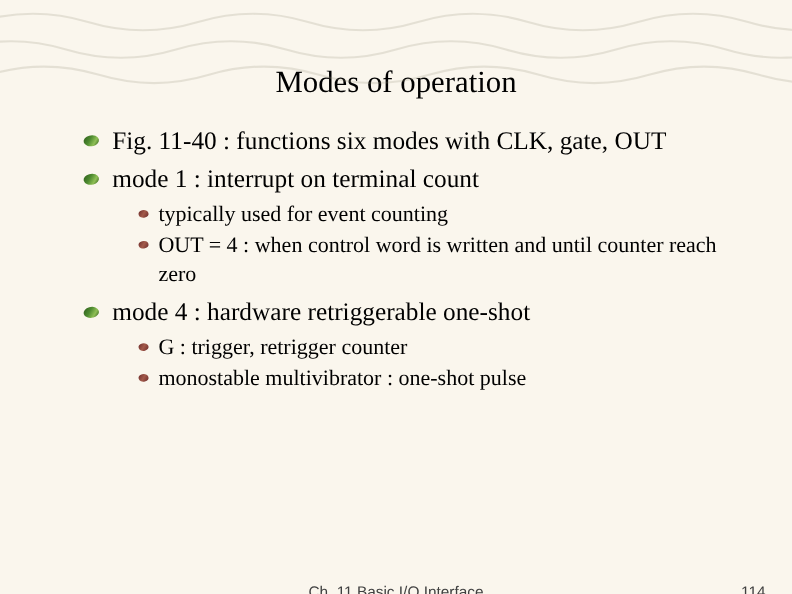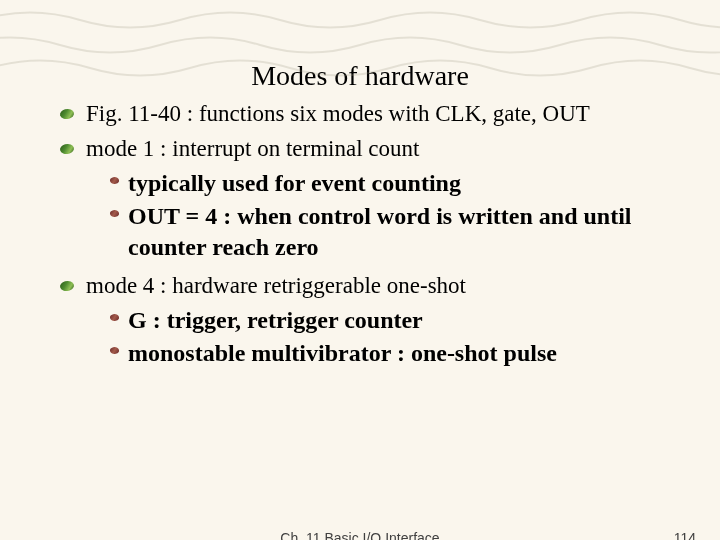--- a/index.html
+++ b/index.html
@@ -25,21 +25,21 @@
     font-size: 28px;
     padding-top: 60px;
     padding-bottom: 4px;
   }
   .content {
     padding: 0 30px 0 50px;
   }
   ul.top {
     list-style: none;
     padding-left: 22px;
-    margin: 0;
+    margin: 16px;
   }
   ul.top > li {
     position: relative;
     font-size: 23px;
     line-height: 1.35;
     margin: 2px 0 4px 0;
     padding-left: 14px;
   }
   ul.top > li::before {
     content: "";
@@ -52,25 +52,24 @@
     border-radius: 50% 60% 50% 60%;
     transform: rotate(-15deg);
   }
   ul.sub {
     list-style: none;
     padding-left: 32px;
     margin: 4px 0 6px 0;
   }
   ul.sub > li {
     position: relative;
-    font-size: 24px;
+    font-size: 20px;
     line-height: 1.3;
     margin: 2px 0;
     padding-left: 10px;
-    font-weight: bold;
   }
   ul.sub > li::before {
     content: "";
     position: absolute;
     left: -8px;
     top: 9px;
     width: 9px;
     height: 7px;
     background: linear-gradient(135deg,#6b2b2b 0%,#a35a4a 50%,#6b2b2b 100%);
     border-radius: 50% 60% 50% 60%;
@@ -98,21 +97,21 @@
 <body>
 
 <svg class="texture" viewBox="0 0 720 80" preserveAspectRatio="none">
   <g stroke="#9a9580" stroke-width="2" fill="none">
     <path d="M-20 20 Q 30 5 80 20 T 180 20 T 280 20 T 380 20 T 480 20 T 580 20 T 680 20 T 780 20"></path>
     <path d="M-40 45 Q 10 30 60 45 T 160 45 T 260 45 T 360 45 T 460 45 T 560 45 T 660 45 T 760 45"></path>
     <path d="M-10 68 Q 40 53 90 68 T 190 68 T 290 68 T 390 68 T 490 68 T 590 68 T 690 68 T 790 68"></path>
   </g>
 </svg>
 
-<div class="title">Modes of hardware</div>
+<div class="title">Modes of operation</div>
 
 <div class="content">
   <ul class="top">
     <li>Fig. 11-40 : functions six modes with CLK, gate, OUT</li>
     <li>
       <span>mode 1 : interrupt on terminal count</span>
       <ul class="sub">
         <li>typically used for event counting</li>
         <li>OUT = 4 : when control word is written and until counter reach zero</li>
       </ul>

